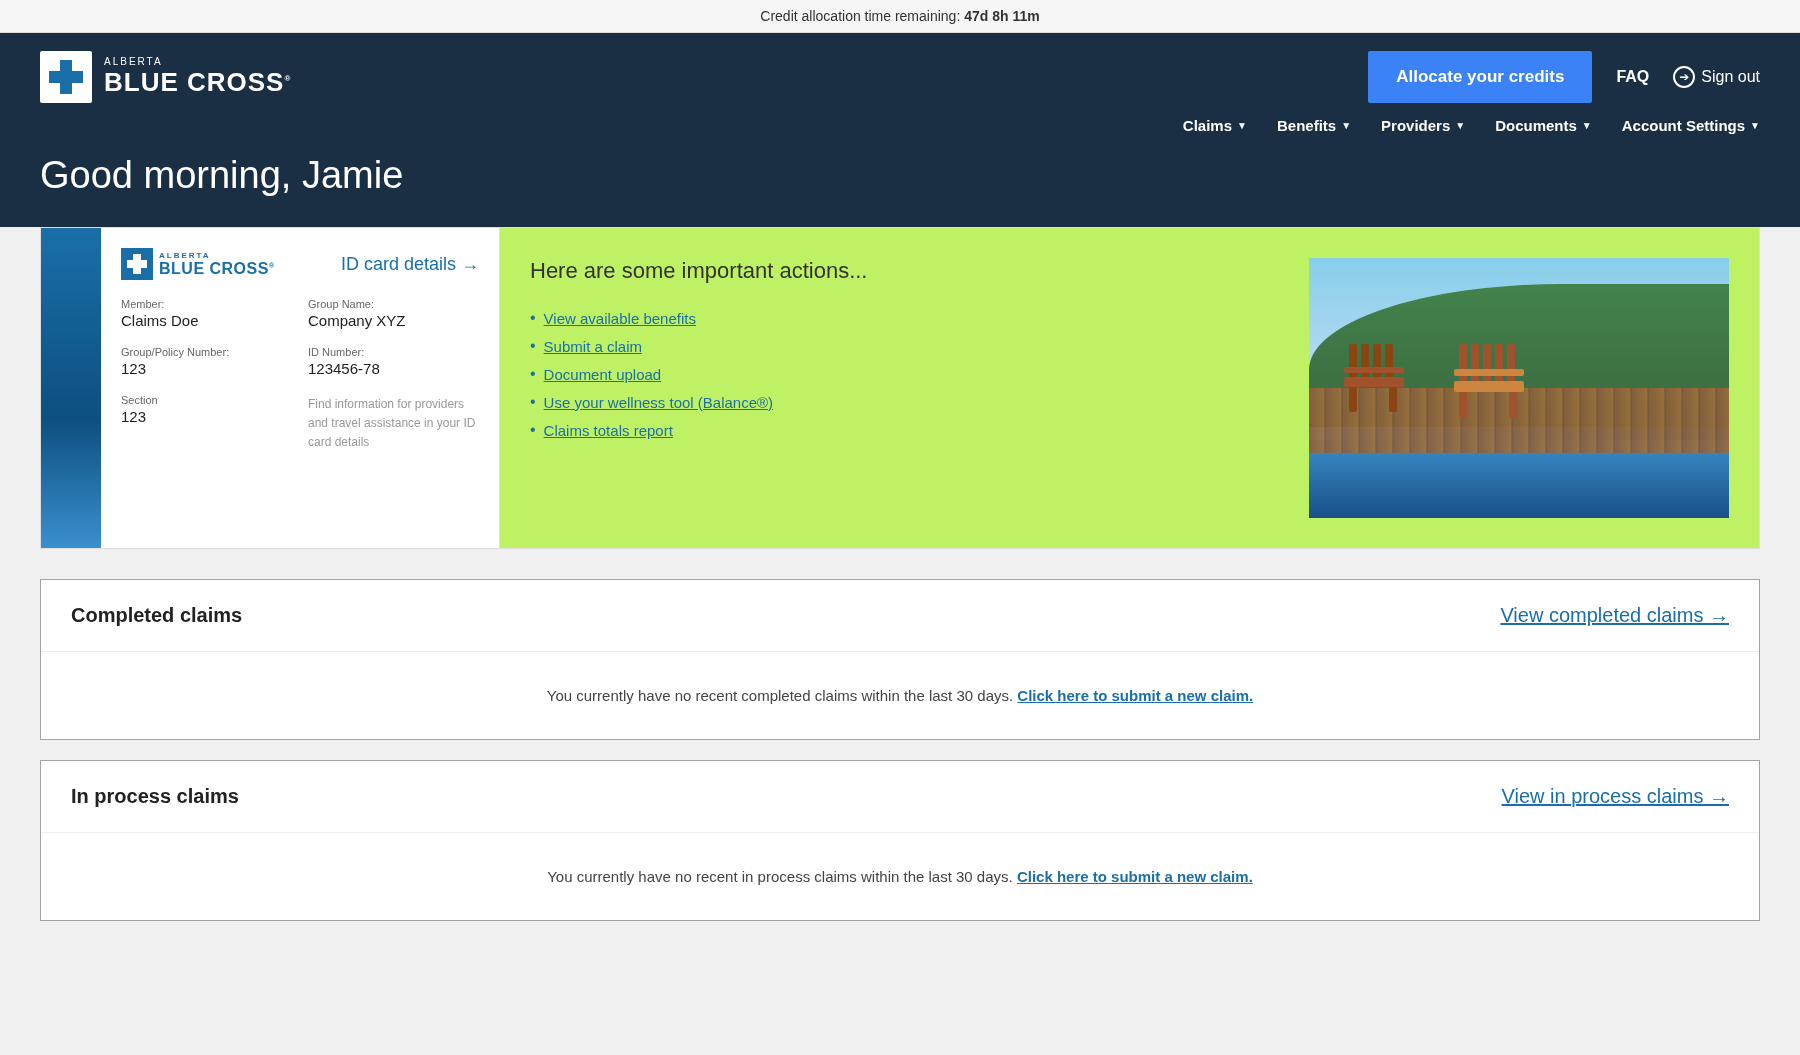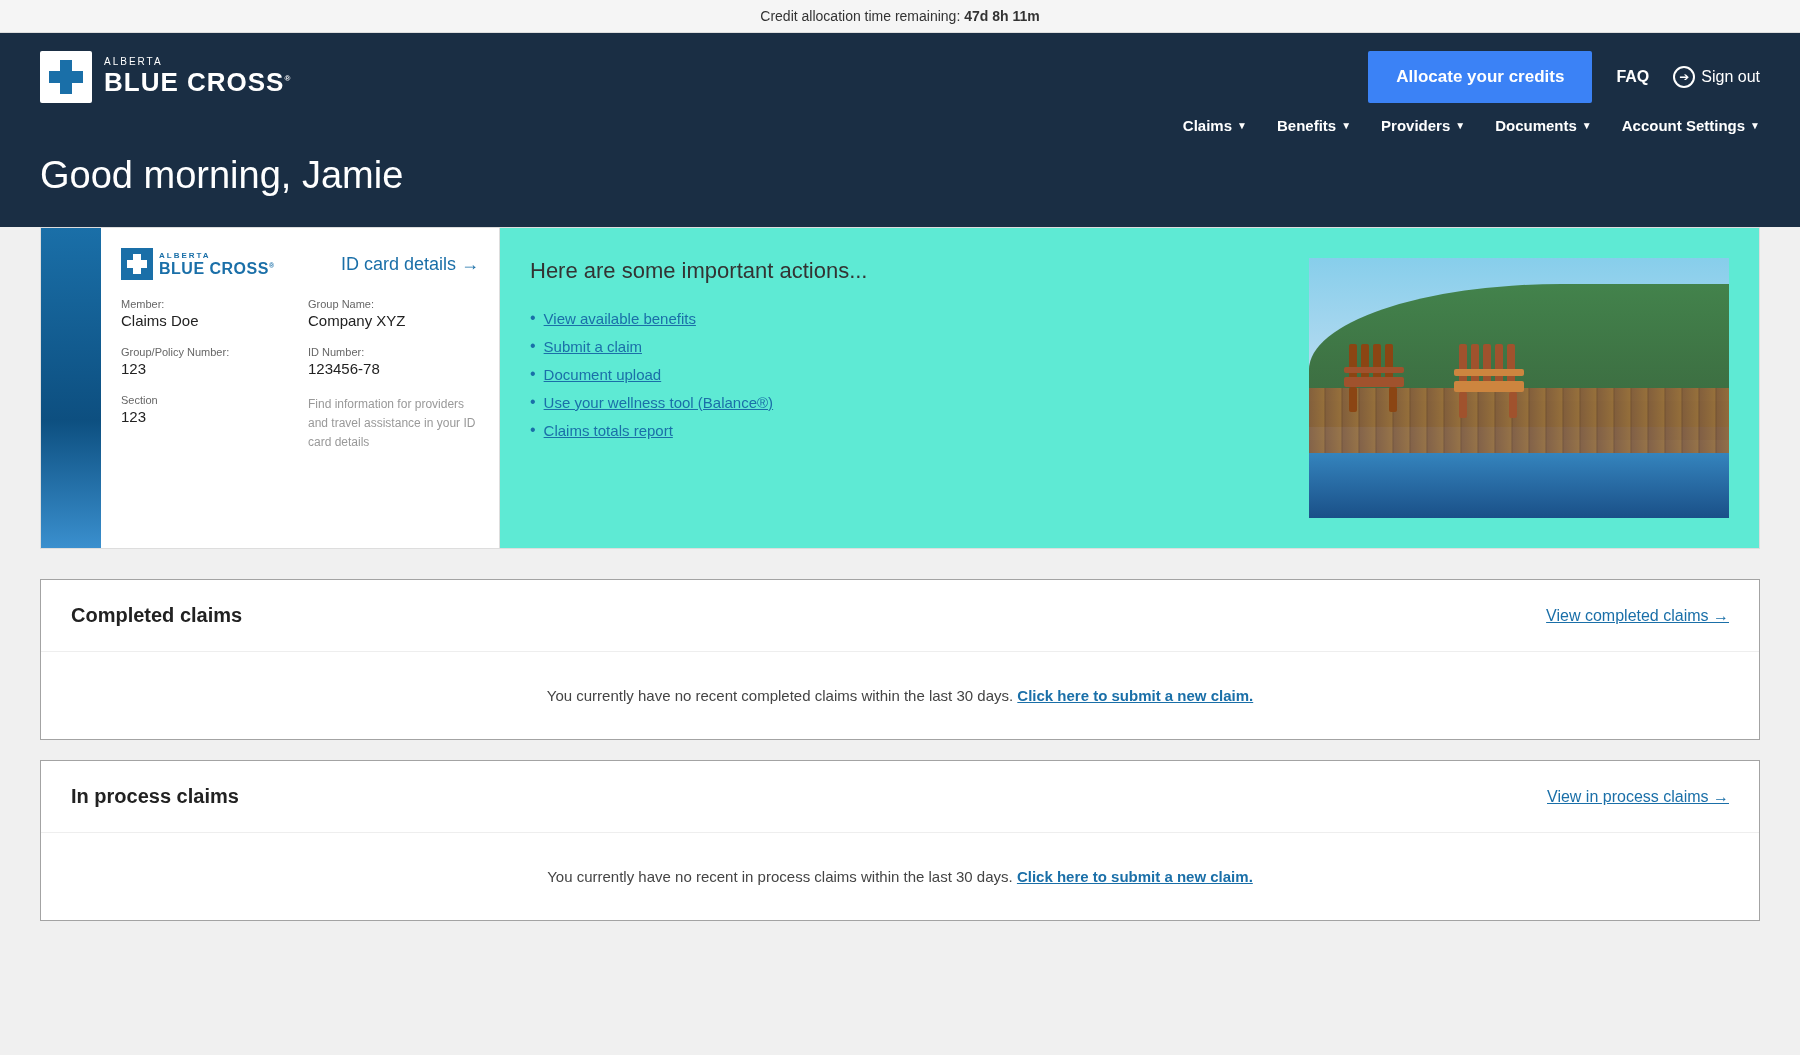--- a/index.html
+++ b/index.html
@@ -186,21 +186,21 @@
       font-weight: 500;
     }
     .id-field .note {
       font-size: 12px;
       color: #999;
       line-height: 1.4;
     }
 
     
     .actions-card {
-      background: #5eead4;
+      background: #bef264;
       flex: 1;
       padding: 30px 30px;
       border: 1px solid #ddd;
       border-left: none;
       position: relative;
       overflow: hidden;
       display: flex;
     }
     .actions-content {
       flex: 1;
@@ -281,21 +281,21 @@
       border-bottom: 1px solid #eee;
     }
     .section-title {
       font-size: 20px;
       font-weight: bold;
       color: #222;
     }
     .section-link {
       color: #1a6fa8;
       text-decoration: underline;
-      font-size: 16px;
+      font-size: 20px;
       cursor: pointer;
       display: flex;
       align-items: center;
       gap: 4px;
     }
     .section-body {
       padding: 35px 30px;
       text-align: center;
       font-size: 15px;
       color: #444;

